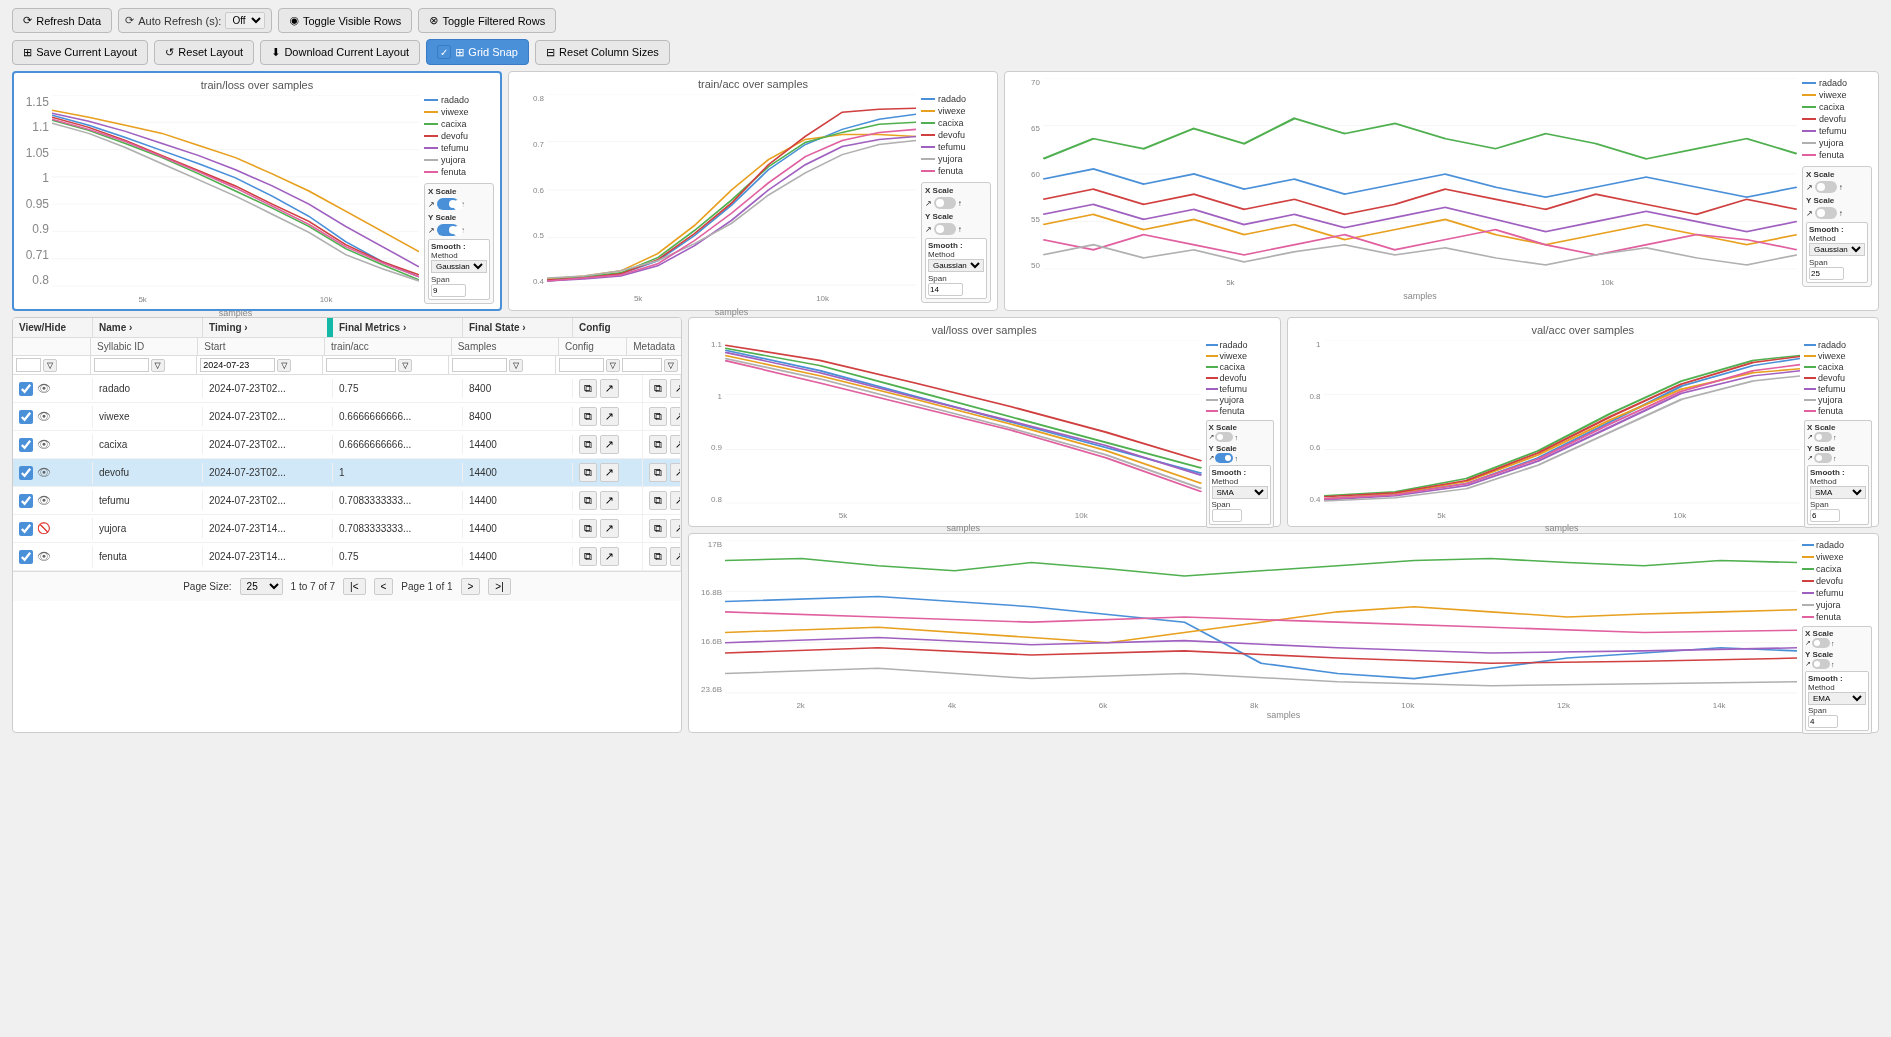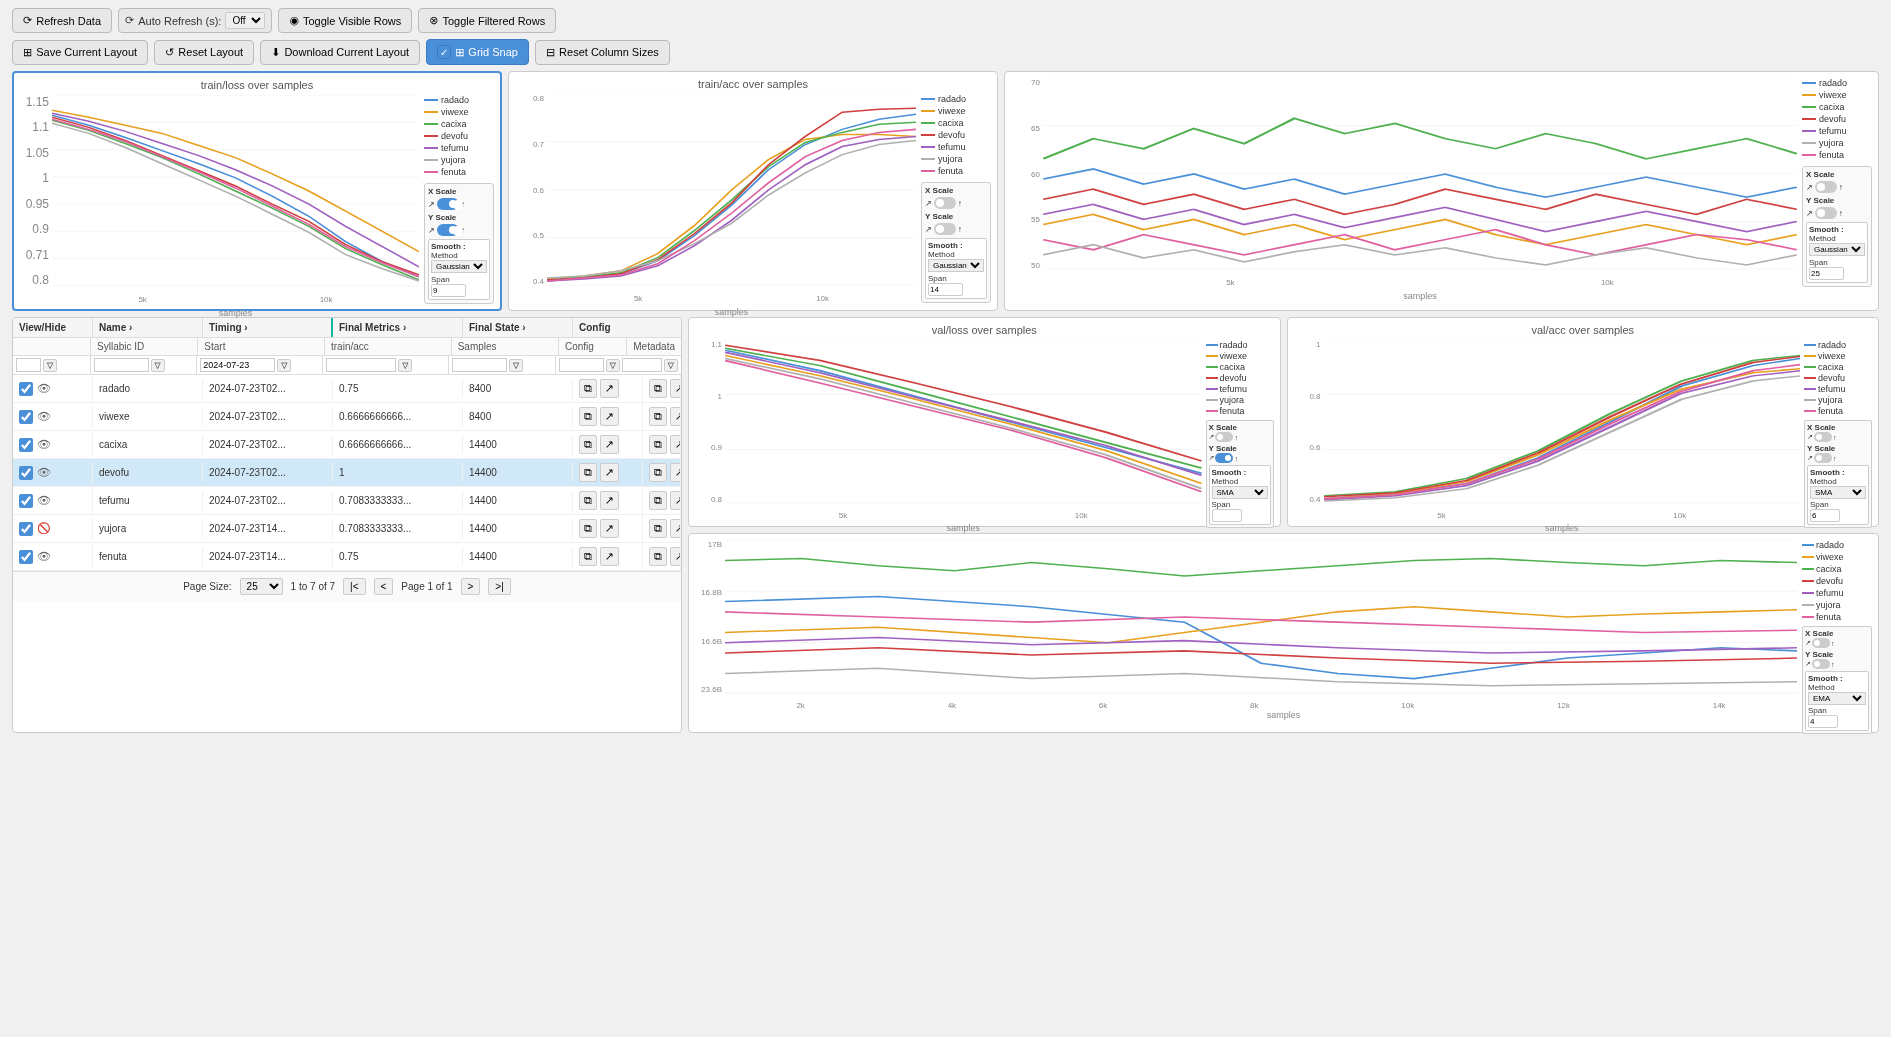--- a/index.html
+++ b/index.html
@@ -403,21 +403,21 @@
     </div>
   </div>
 
   <div style="display:grid;grid-template-columns:670px 1fr;gap:6px;">
 
     <div class="table-panel">
 
       <div style="display:flex;background:#f5f5f5;border-bottom:1px solid #ddd;font-size:10px;font-weight:600;">
         <div style="width:80px;padding:4px 6px;border-right:1px solid #ddd;">View/Hide</div>
         <div style="width:110px;padding:4px 6px;border-right:1px solid #ddd;cursor:pointer;">Name ›</div>
-        <div style="width:130px;padding:4px 6px;border-right:2px solid #14b8a6;cursor:pointer;">Timing ›</div>
+        <div style="width:130px;padding:4px 6px;border-right:6px solid #14b8a6;cursor:pointer;">Timing ›</div>
         <div style="width:130px;padding:4px 6px;border-right:1px solid #ddd;cursor:pointer;">Final Metrics ›</div>
         <div style="width:110px;padding:4px 6px;border-right:1px solid #ddd;cursor:pointer;">Final State ›</div>
         <div style="flex:1;padding:4px 6px;">Config</div>
       </div>
 
       <div style="display:flex;background:#fafafa;border-bottom:1px solid #ddd;font-size:10px;color:#555;">
         <div style="width:80px;padding:3px 6px;border-right:1px solid #ddd;"></div>
         <div style="width:110px;padding:3px 6px;border-right:1px solid #ddd;">Syllabic ID</div>
         <div style="width:130px;padding:3px 6px;border-right:1px solid #ddd;">Start</div>
         <div style="width:130px;padding:3px 6px;border-right:1px solid #ddd;">train/acc</div>

